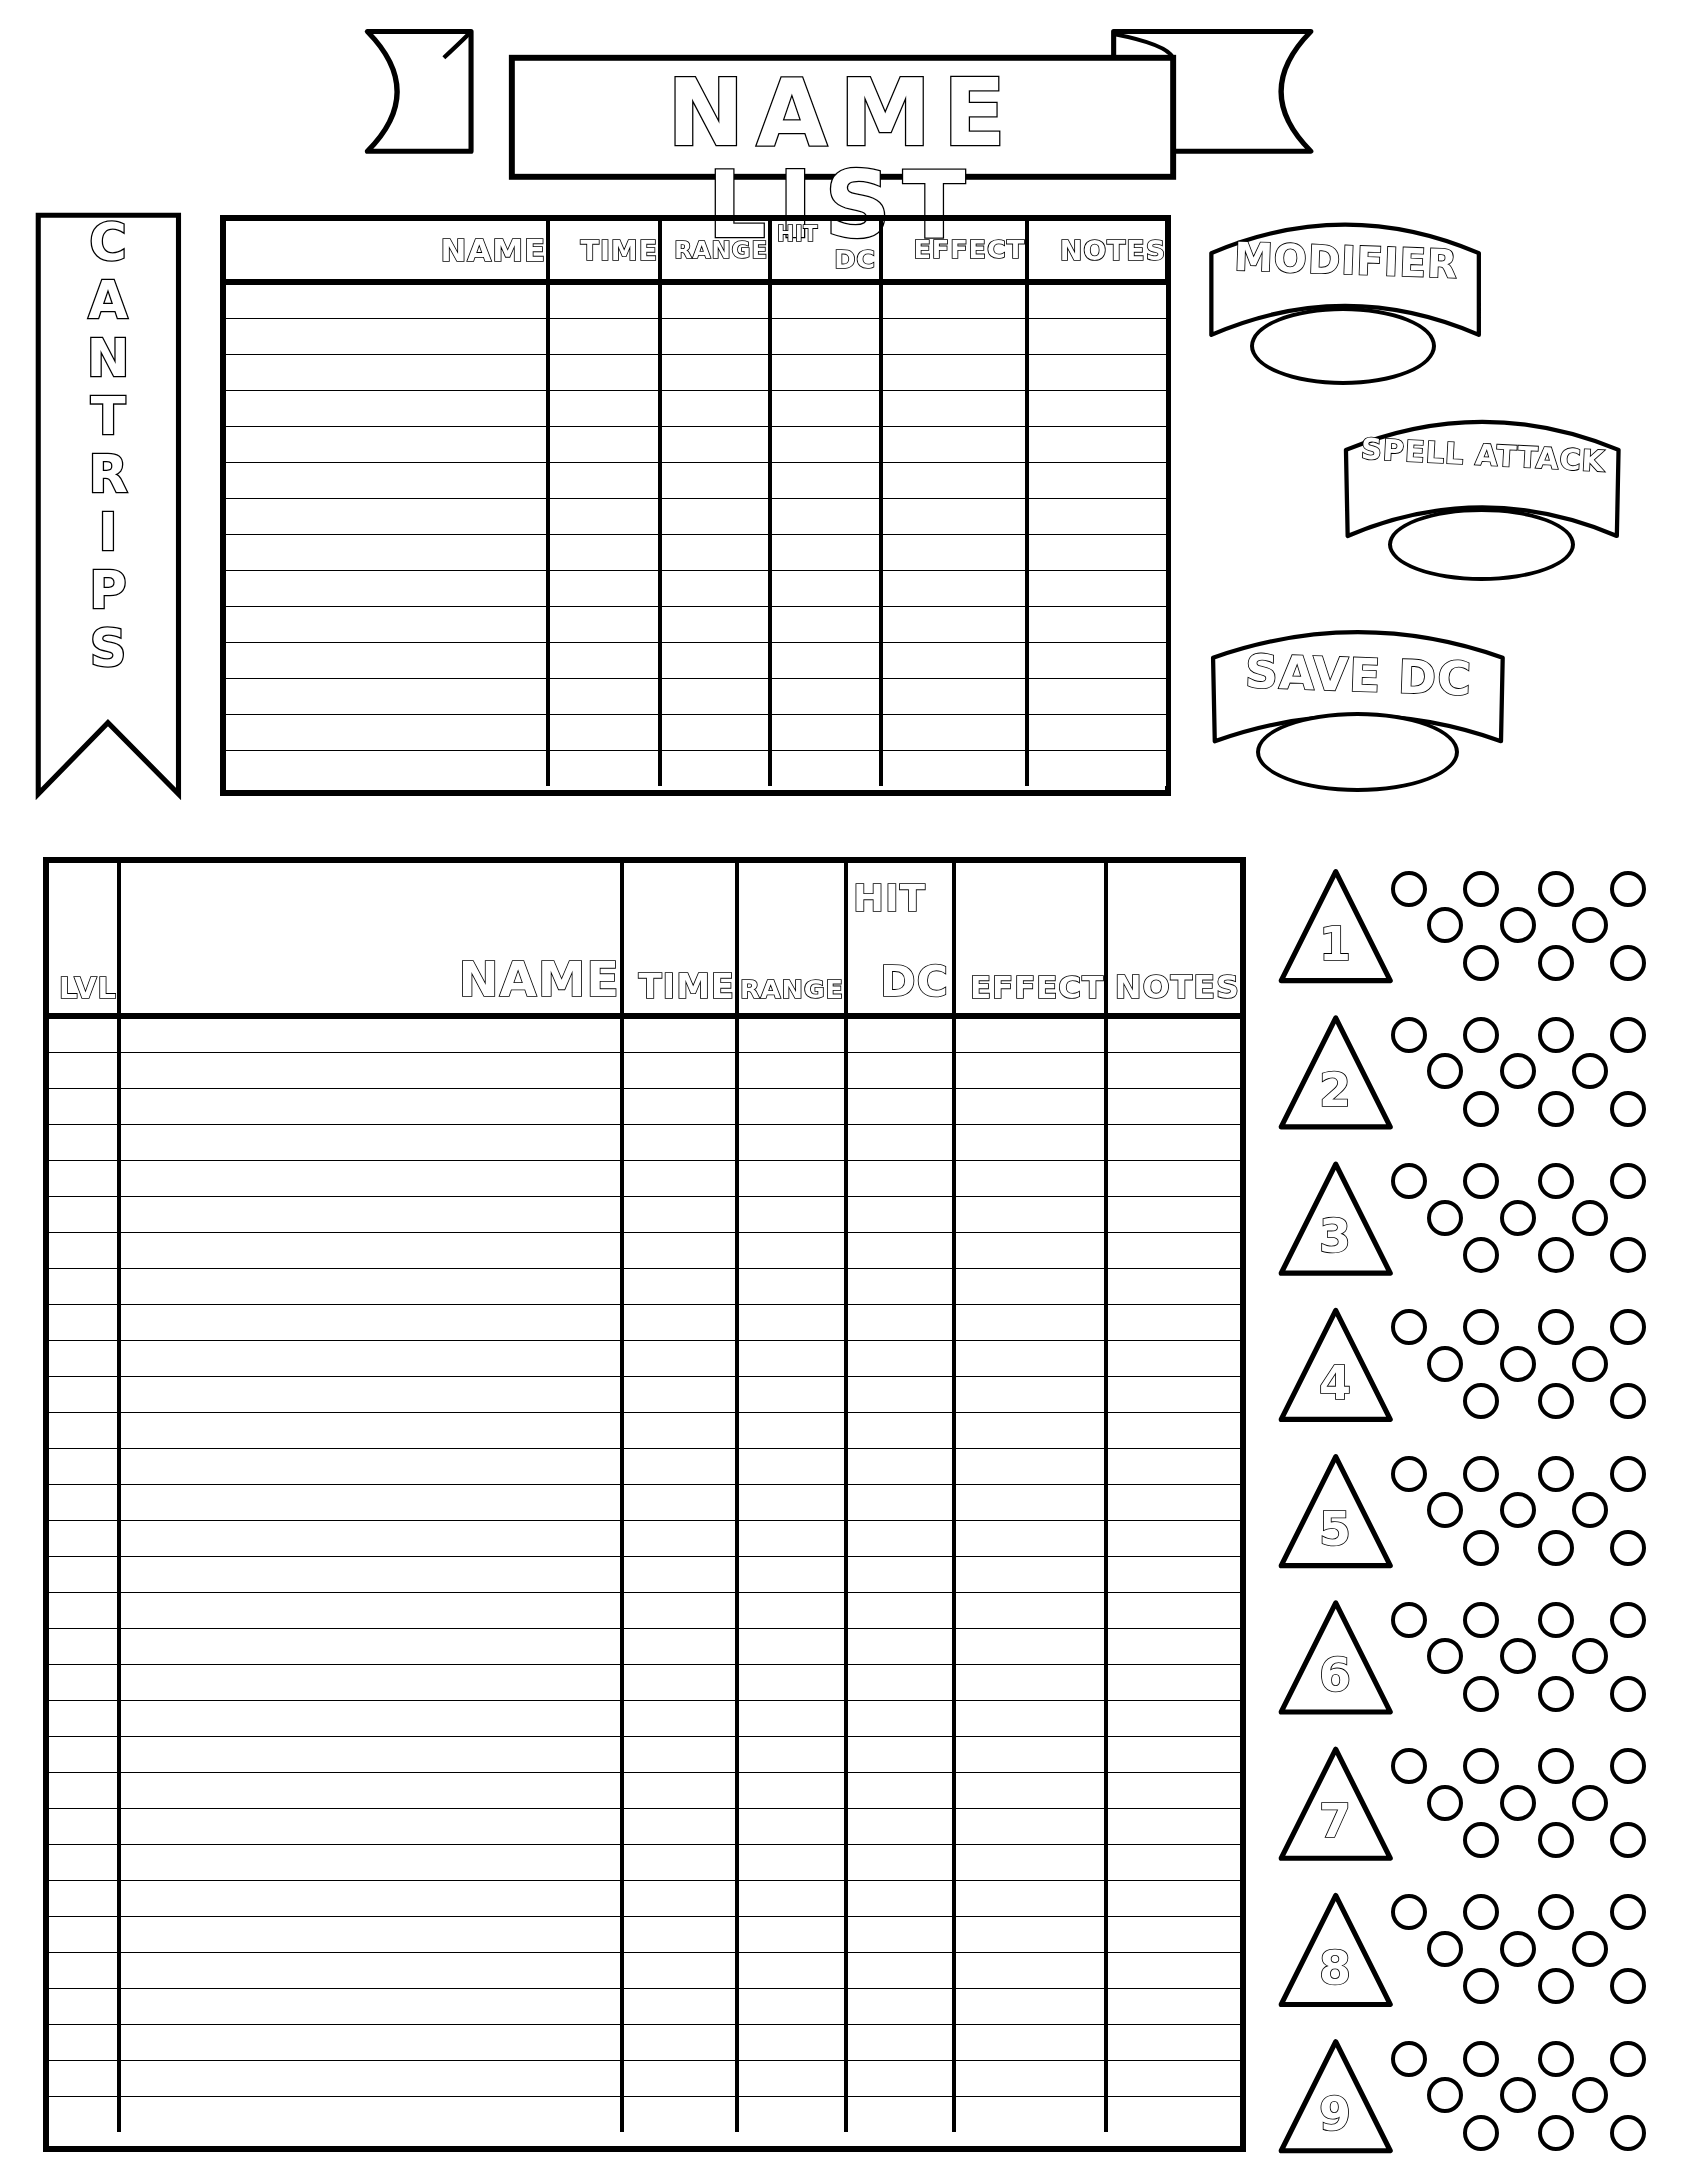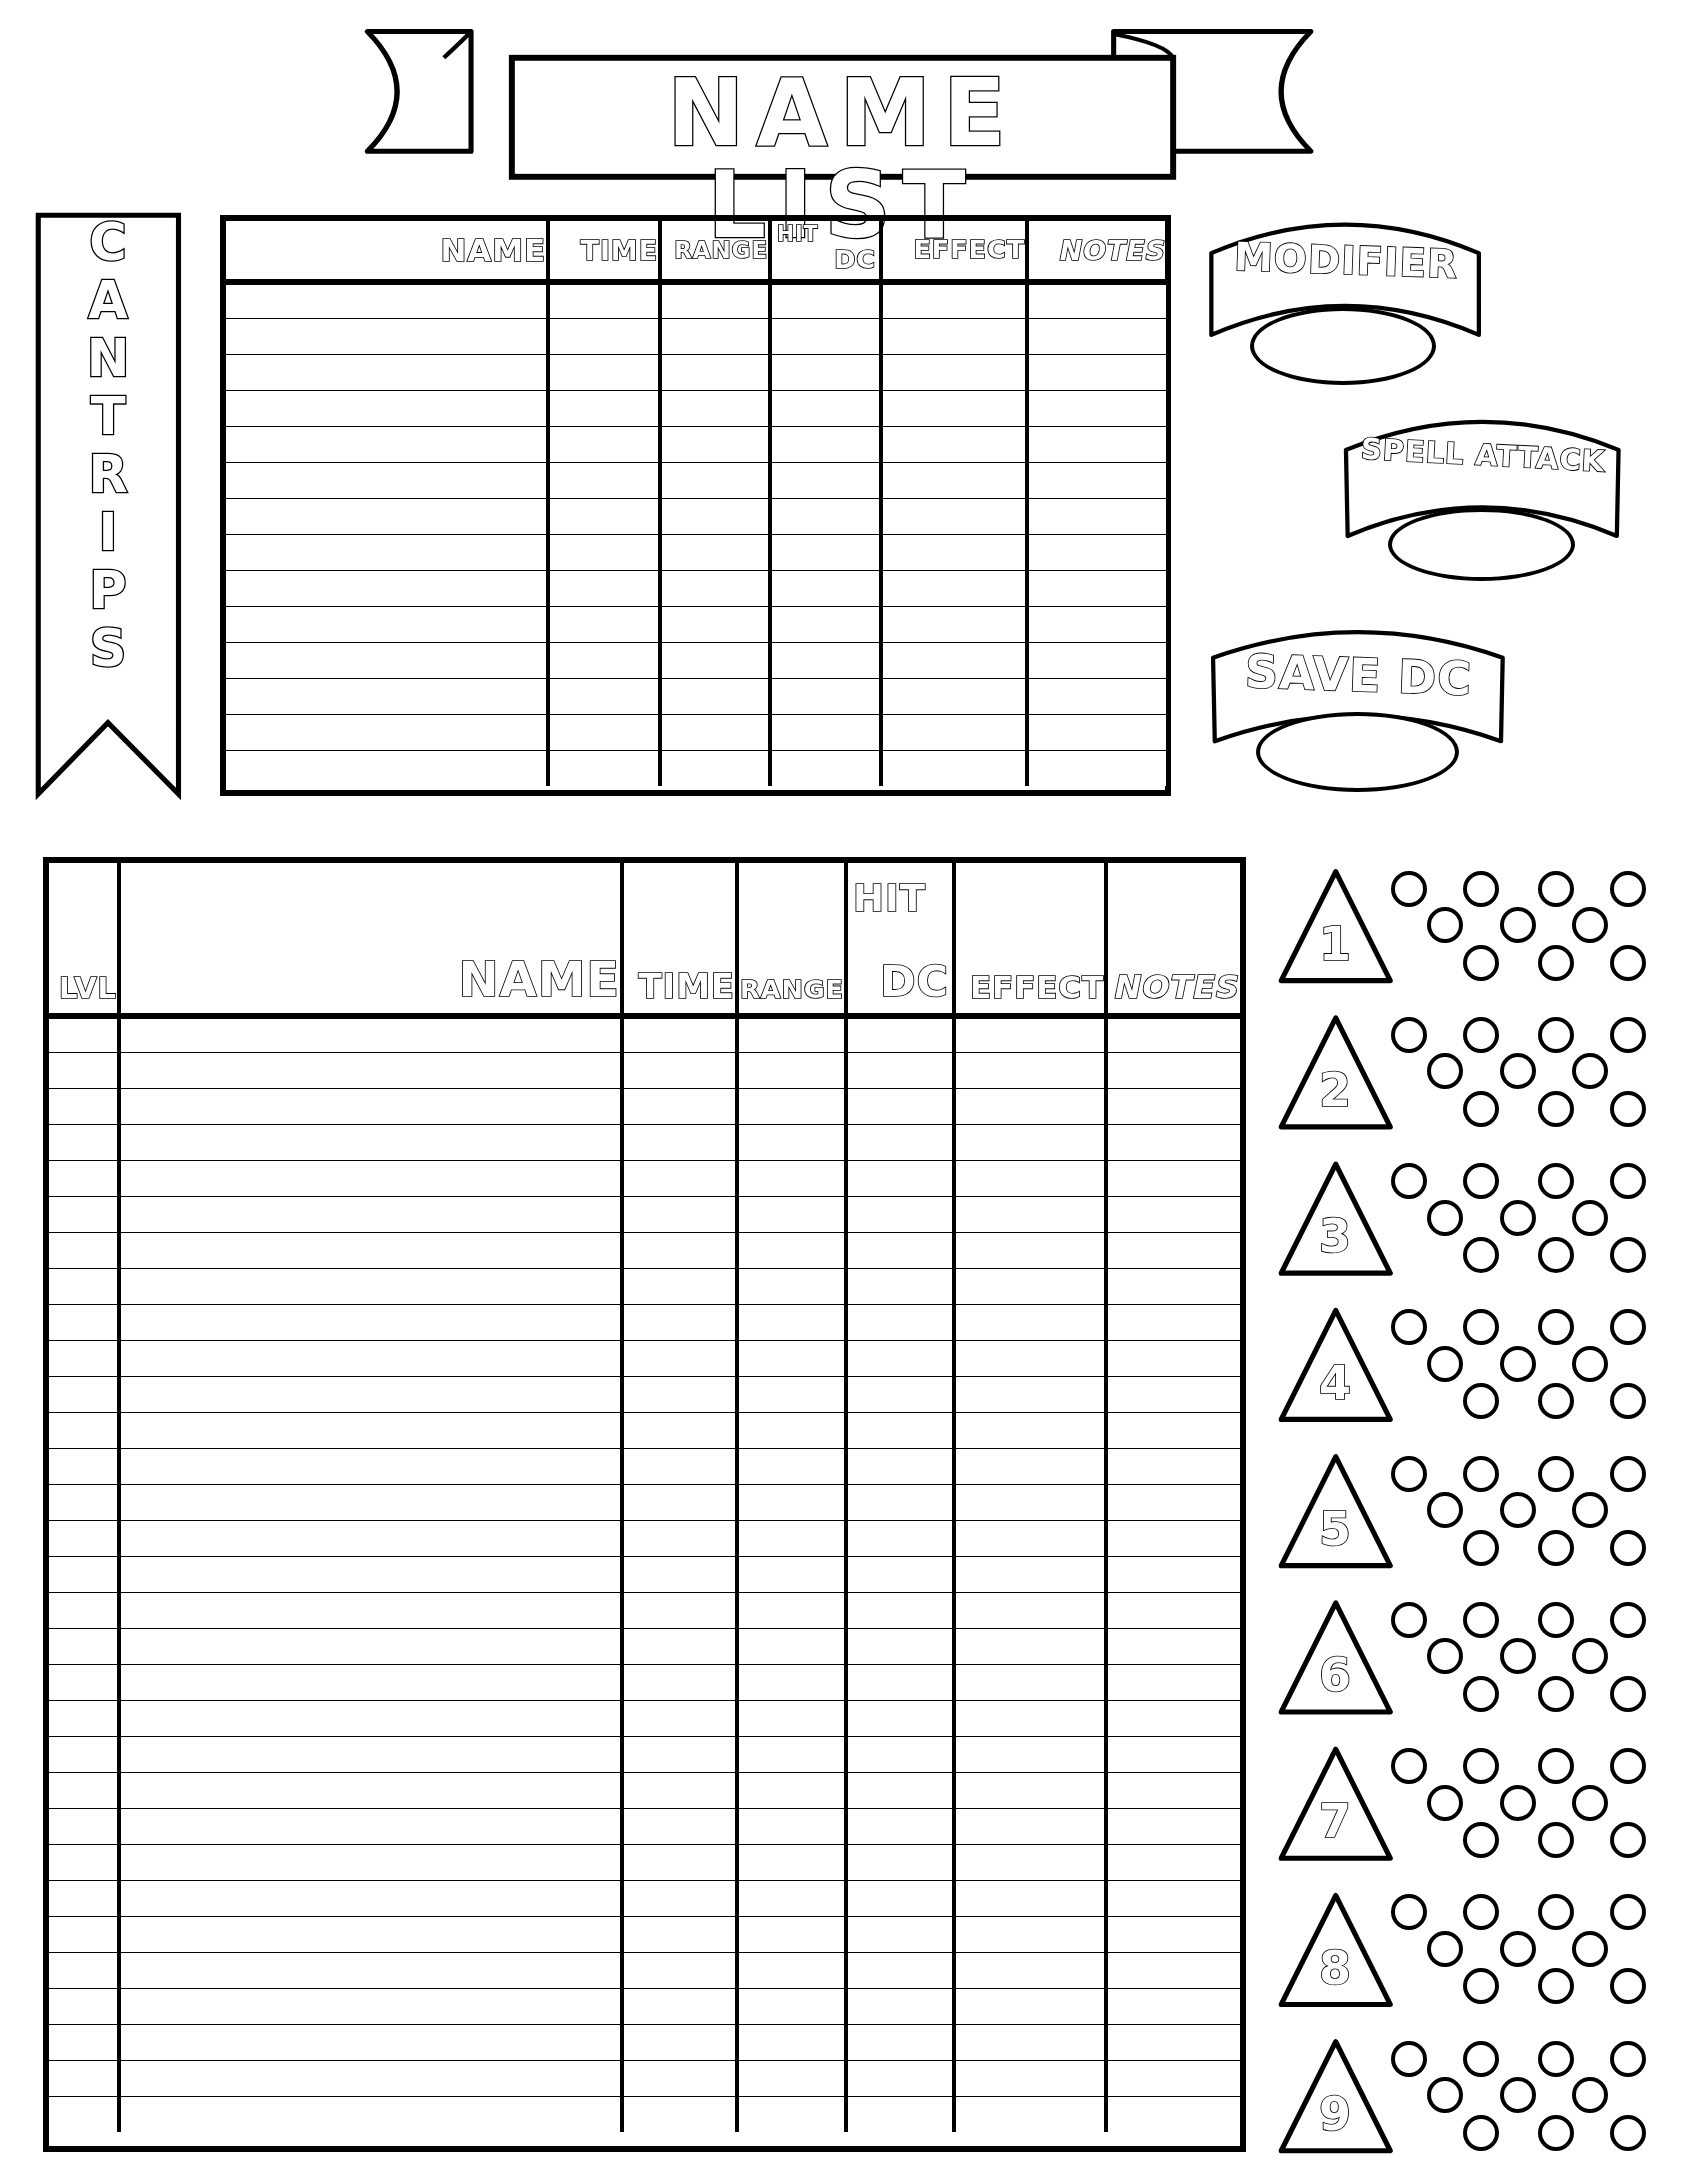--- a/index.html
+++ b/index.html
@@ -7,21 +7,21 @@
          font-family:"DejaVu Sans", sans-serif; color:#000; }
   .abs { position:absolute; }
   .bubble { font-family:"DejaVu Sans", sans-serif; font-weight:bold;
             color:#ffffff; -webkit-text-stroke:2.6px #000; paint-order:stroke fill;
             text-shadow: 0 0 0 #000; letter-spacing:0.9px; line-height:1; }
   .bubble-sm { -webkit-text-stroke:1.7px #000; }
   svg.layer { position:absolute; left:0; top:0; }
   table.grid { position:absolute; border-collapse:collapse; table-layout:fixed; }
   table.grid th, table.grid td { padding:0; margin:0; }
   .hdr-cell { position:relative; border-right:4.3px solid #000; vertical-align:middle; text-align:right; }
-  .hdr-cell:last-child { border-right:none;font-style:italic; }
+  .hdr-cell:last-child { border-right:none; }
   .row-cell { border-top:1.7px solid #000; border-right:4.3px solid #000; background:#fff; }
   .row-cell:last-child { border-right:none; }
   tr.first-row td { border-top:none; }
   .outer { position:absolute; border:6px solid #000; box-sizing:border-box; }
   .hitdc-hit { position:absolute; left:5.1px; top:3.4px; }
   .hitdc-dc { position:absolute; right:3px; bottom:6.8px; }
   .ribbon-letter { position:absolute; width:145px; text-align:center; font-size:51px; }
   .badge-label { position:absolute; text-align:center; }
   .slot-num { position:absolute; width:109px; text-align:center; font-size:46px; }
 </style>

